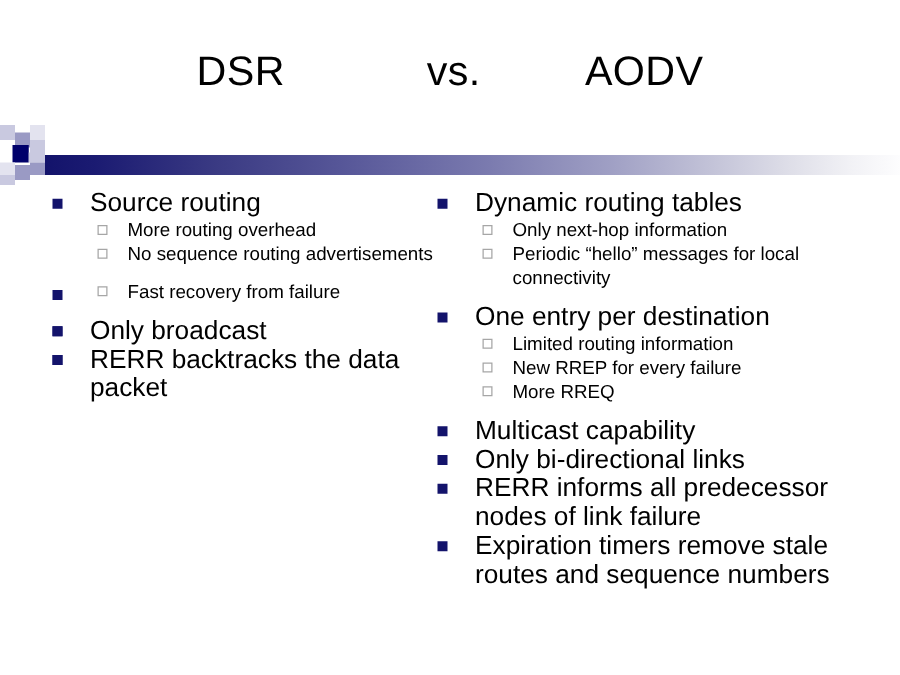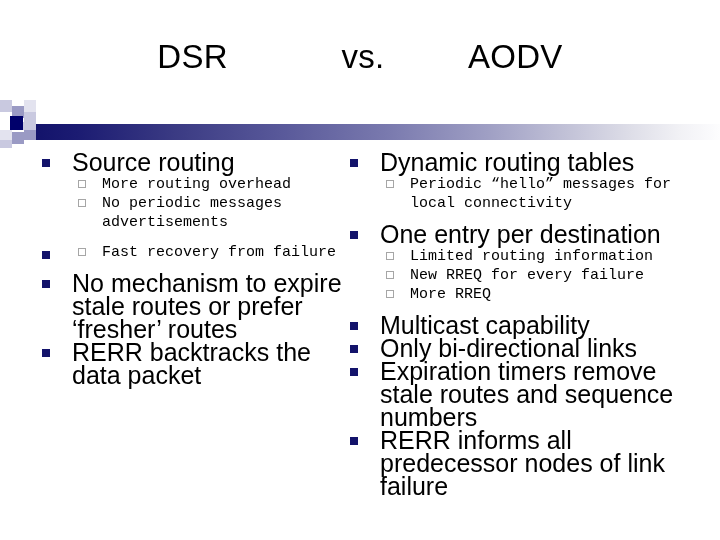--- a/index.html
+++ b/index.html
@@ -74,41 +74,40 @@
     position: absolute;
     top: 139px;
   }
   .col-left  { left: 36px;  width: 330px; }
   .col-right { left: 344px; width: 340px; }
 
   
   .b1 {
     position: relative;
     padding-left: 36px;
-    font-size: 25px;
+    font-size: 21px;
     line-height: 23px;
     color: #000000;
     margin-bottom: 0px;
   }
   .b1 .mk {
     position: absolute;
     left: 6px;
     top: 8px;
     width: 8px;
     height: 8px;
     background: #13136b;
   }
 
   .b2 {
     position: relative;
     padding-left: 66px;
     font-size: 15px;
     line-height: 19px;
     color: #000000;
-    font-family: Liberation Mono, monospace;
   }
   .b2 .mk {
     position: absolute;
     left: 42px;
     top: 5px;
     width: 8px;
     height: 8px;
     border: 1px solid #a6a6a6;
     background: transparent;
     box-sizing: border-box;
@@ -148,21 +147,21 @@
         <span class="mk"></span>
         <span>Source routing</span>
       </div>
       <div class="sub-list">
         <div class="b2">
           <span class="mk"></span>
           <span>More routing overhead</span>
         </div>
         <div class="b2">
           <span class="mk"></span>
-          <span>No periodic messages advertisements</span>
+          <span>No sequence routing advertisements</span>
         </div>
       </div>
     </div>
     <div class="gap-after-sub"></div>
 
     <div class="grp">
       <div class="b1">
         <span class="mk"></span>
       </div>
       <div class="sub-list">
@@ -172,77 +171,84 @@
         </div>
       </div>
     </div>
     <div class="gap-after-sub"></div>
 
     <div class="b1">
       <span class="mk"></span>
     </div>
     <div class="b1">
       <span class="mk"></span>
-      <span>No mechanism to expire stale routes or prefer ‘fresher’ routes</span>
+      <span>Only broadcast</span>
+    </div>
+    <div class="b1">
+      <span class="mk"></span>
     </div>
     <div class="b1">
       <span class="mk"></span>
       <span>RERR backtracks the data packet</span>
     </div>
   </div>
 
   <div class="col col-right">
 
     <div class="grp">
       <div class="b1">
         <span class="mk"></span>
         <span>Dynamic routing tables</span>
       </div>
       <div class="sub-list">
         <div class="b2">
           <span class="mk"></span>
+          <span>Only next-hop information</span>
+        </div>
+        <div class="b2">
+          <span class="mk"></span>
           <span>Periodic “hello” messages for local connectivity</span>
         </div>
       </div>
     </div>
     <div class="gap-after-sub"></div>
 
     <div class="grp">
       <div class="b1">
         <span class="mk"></span>
         <span>One entry per destination</span>
       </div>
       <div class="sub-list">
         <div class="b2">
           <span class="mk"></span>
           <span>Limited routing information</span>
         </div>
         <div class="b2">
           <span class="mk"></span>
-          <span>New RREQ for every failure</span>
+          <span>New RREP for every failure</span>
         </div>
         <div class="b2">
           <span class="mk"></span>
           <span>More RREQ</span>
         </div>
       </div>
     </div>
     <div class="gap-after-sub"></div>
 
     <div class="b1">
       <span class="mk"></span>
       <span>Multicast capability</span>
     </div>
     <div class="b1">
       <span class="mk"></span>
       <span>Only bi-directional links</span>
     </div>
     <div class="b1">
       <span class="mk"></span>
+      <span>RERR informs all predecessor nodes of link failure</span>
+    </div>
+    <div class="b1">
+      <span class="mk"></span>
       <span>Expiration timers remove stale routes and sequence numbers</span>
     </div>
-    <div class="b1">
-      <span class="mk"></span>
-      <span>RERR informs all predecessor nodes of link failure</span>
-    </div>
   </div>
 
 </div>
 
 </body></html>

